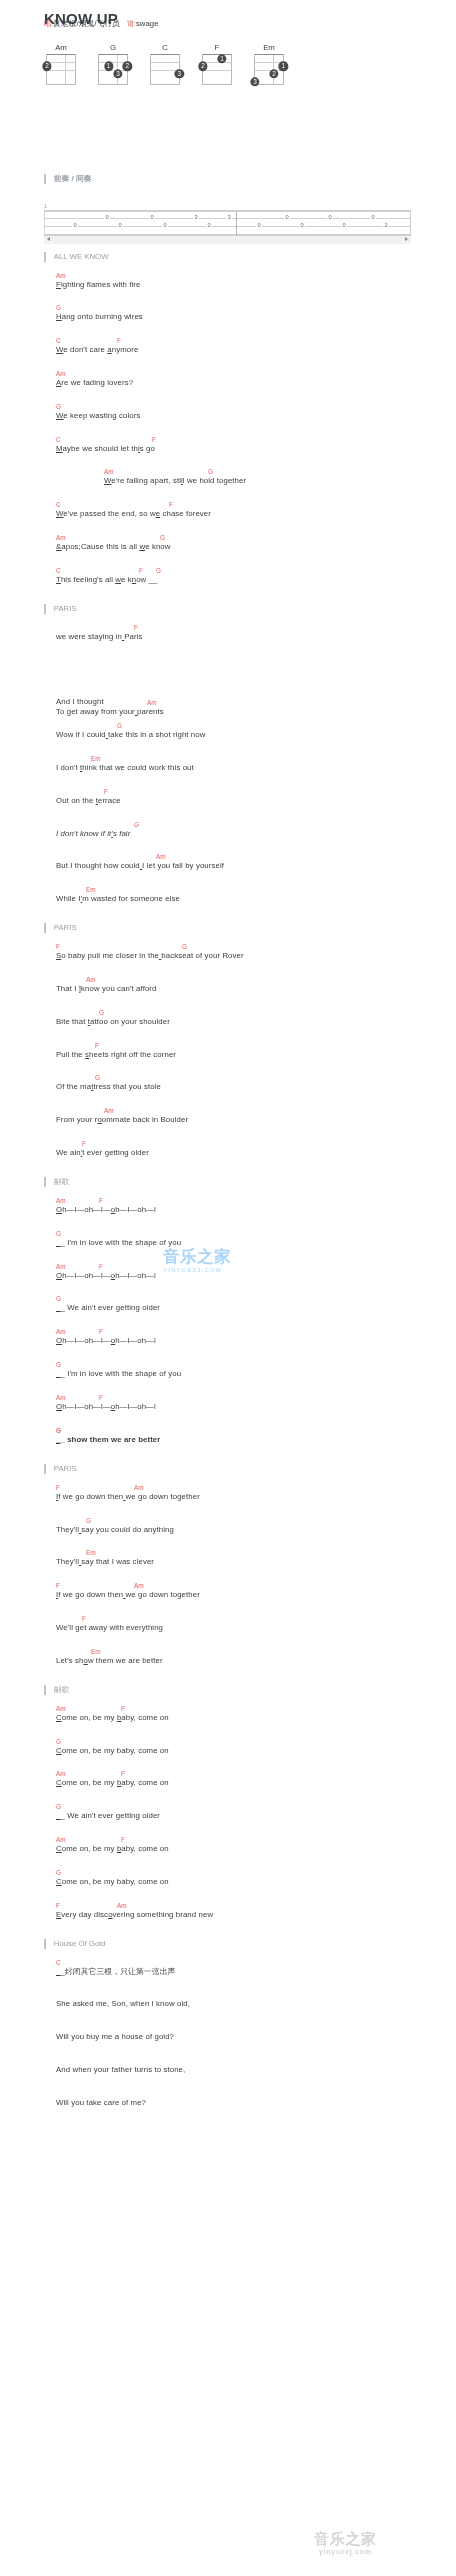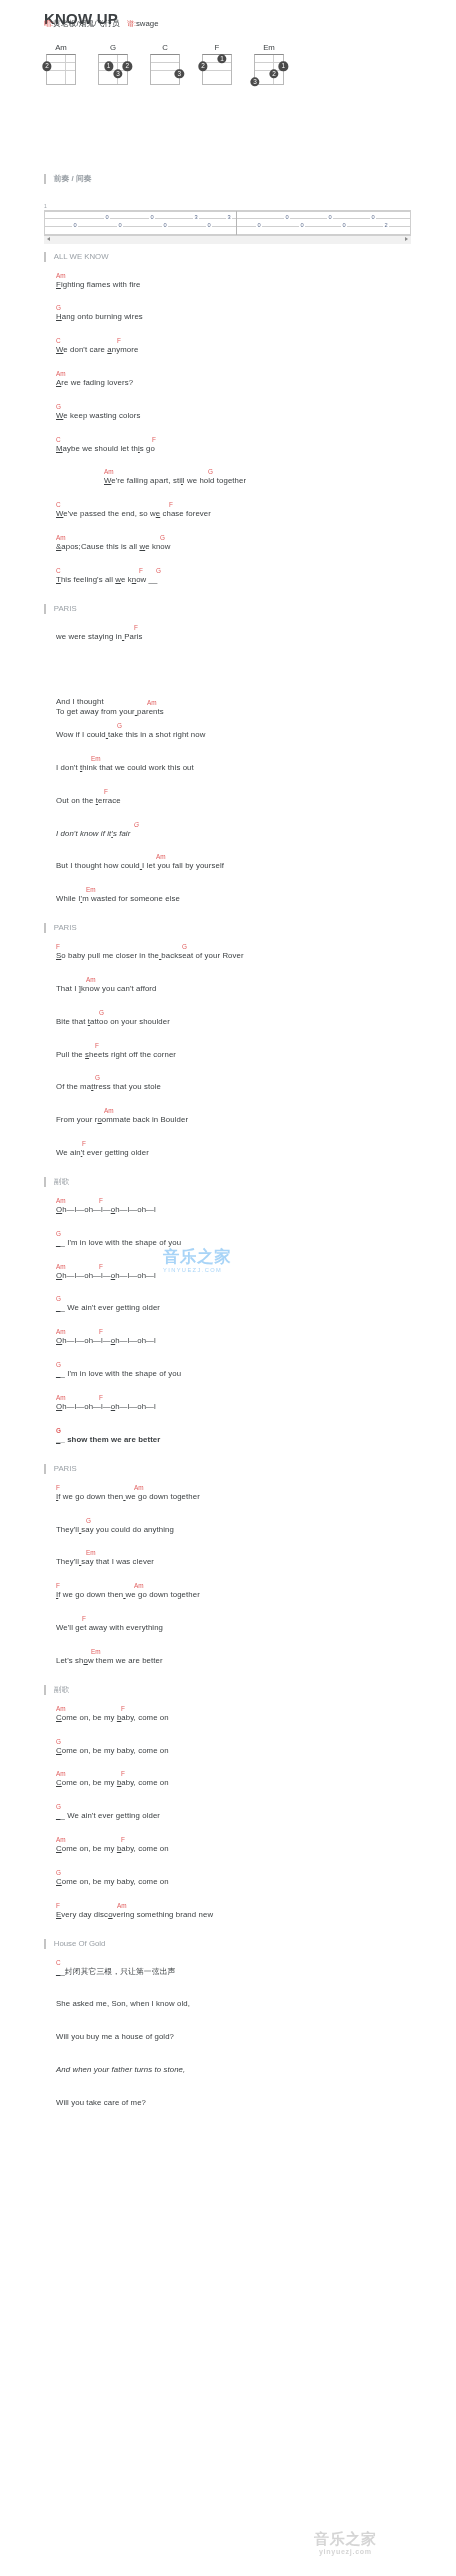--- a/index.html
+++ b/index.html
@@ -583,21 +583,21 @@
         <div class="textrow"><u>_</u>_封闭其它三根，只让第一弦出声</div>
       </div>
       <div class="lyric" style="top: 1991px;">
         <div class="chordrow"></div>
         <div class="textrow">She asked me, Son, when I know old,</div>
       </div>
       <div class="lyric" style="top: 2024px;">
         <div class="chordrow"></div>
         <div class="textrow">Will you buy me a house of gold?</div>
       </div>
-      <div class="lyric" style="top: 2057px; font-style: italic;">
+      <div class="lyric" style="top: 2057px;">
         <div class="chordrow"></div>
         <div class="textrow">And when your father turns to stone,</div>
       </div>
       <div class="lyric" style="top: 2090px;">
         <div class="chordrow"></div>
         <div class="textrow">Will you take care of me?</div>
       </div>
     </div>
 
   <div class="wm-mid">

